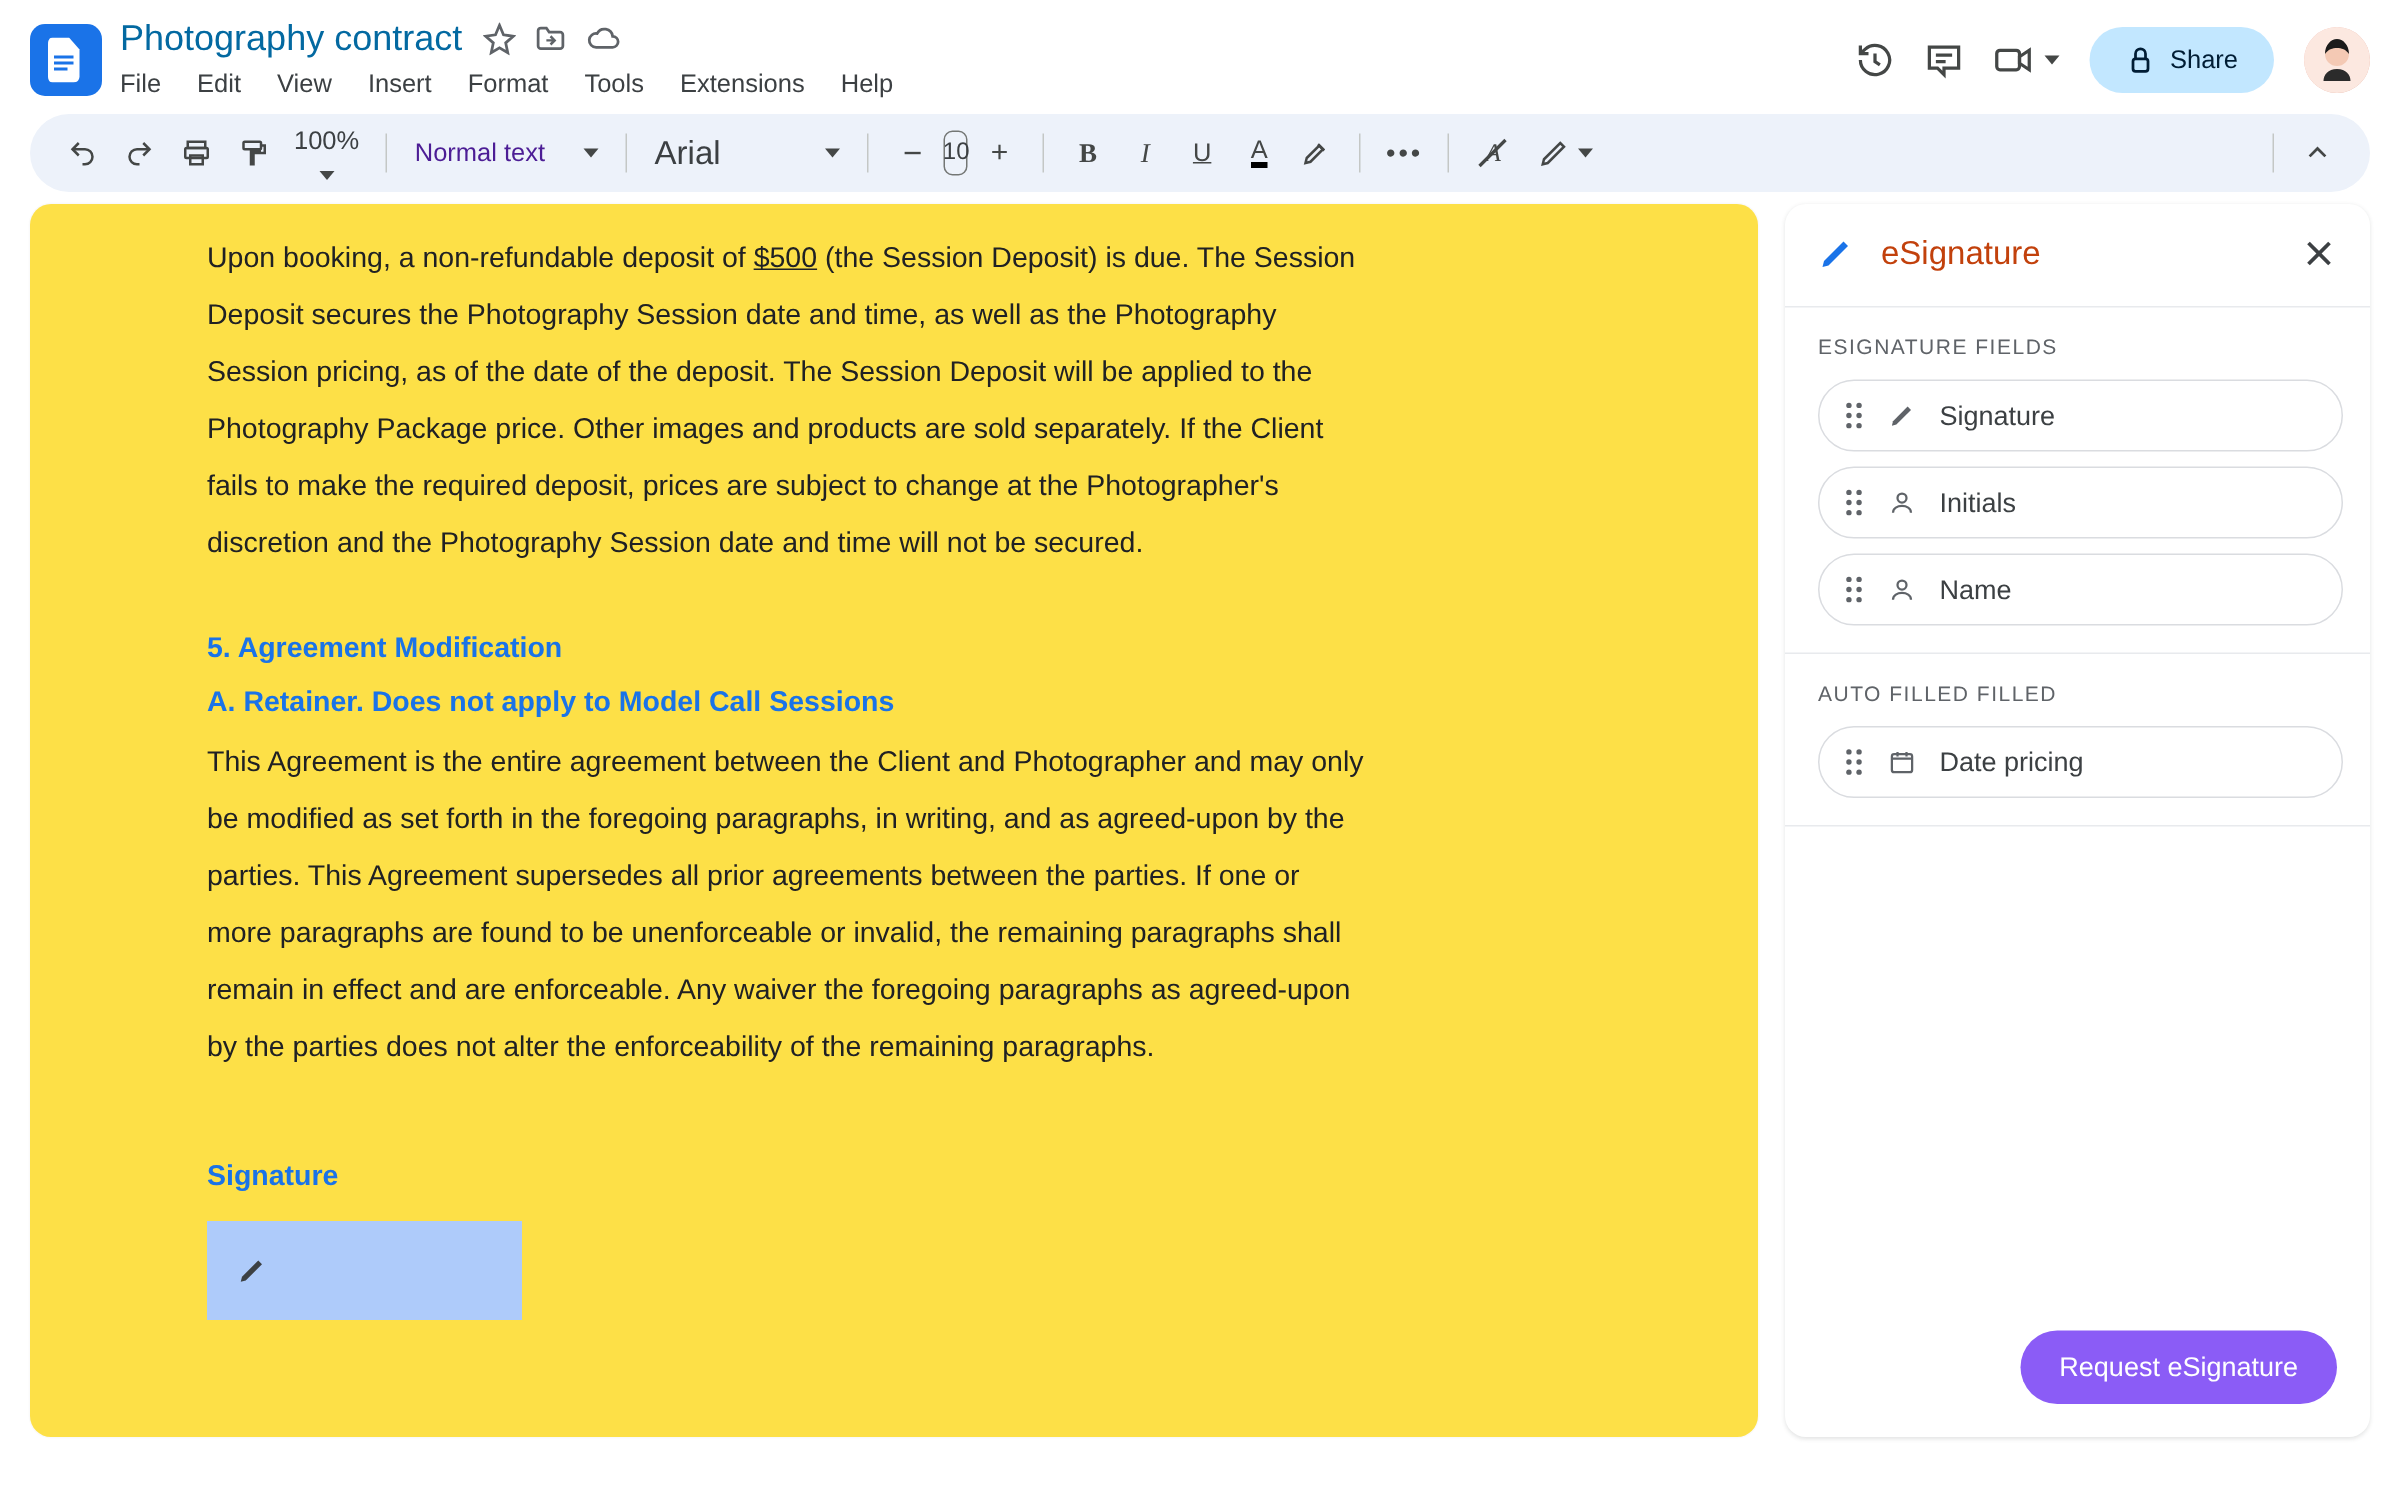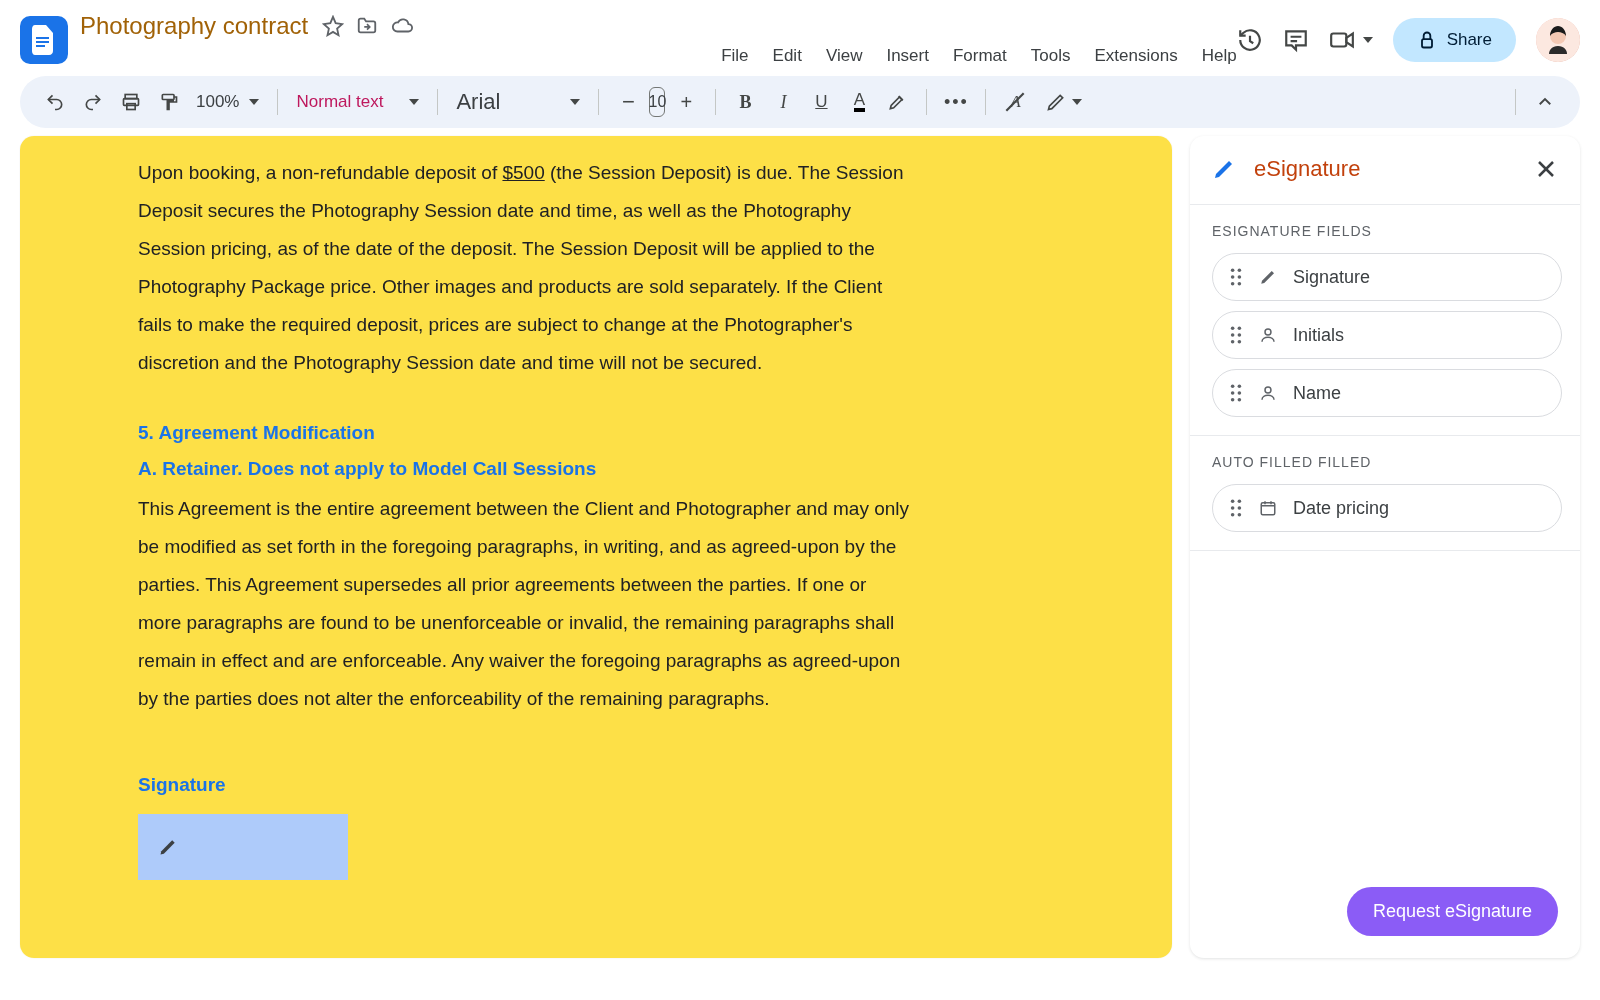--- a/index.html
+++ b/index.html
@@ -5,37 +5,37 @@
   * { box-sizing: border-box; margin: 0; padding: 0; }
   html, body { width:1600px; height:1000px; font-family: "Google Sans", Arial, sans-serif; background:#ffffff; overflow:hidden;}
   body { font-size:16px; color:#202124; }
 
   
   .titlebar { display:flex; align-items:flex-start; padding:12px 20px 0 20px; }
   .docs-logo { width:48px; height:48px; border-radius:10px; background:#1a73e8; display:flex; align-items:center; justify-content:center; margin-right:12px; margin-top:4px;}
   .docs-logo svg { width:24px; height:30px; fill:#fff;}
   .title-col { display:flex; flex-direction:column; flex:1; }
   .title-row { display:flex; align-items:center; gap:14px; }
-  .doc-title { font-size:24px; color:#a16207; letter-spacing:0; font-weight:400;}
+  .doc-title { font-size:24px; color:#0369a1; letter-spacing:0; font-weight:400;}
   .title-icons { display:flex; gap:12px; align-items:center; color:#5f6368;}
-  .menu-row { display:flex; gap:24px; margin-top:6px;justify-content:flex-end; }
+  .menu-row { display:flex; gap:24px; margin-top:6px; }
   .menu-row span { font-size:17px; color:#3c4043; cursor:pointer;}
   .titlebar-right { display:flex; align-items:center; gap:20px; margin-left:auto; padding-top:6px;}
   .titlebar-right .ticon { color:#444746; display:flex; align-items:center;}
   .share-btn { display:flex; align-items:center; gap:10px; background:#c2e7ff; border-radius:30px; padding:12px 24px; font-size:17px; color:#001d35; font-weight:500; cursor:pointer;}
   .avatar { width:44px; height:44px; border-radius:50%; background: linear-gradient(135deg,#f8d0c8,#e7b8a8); display:flex; align-items:center; justify-content:center; overflow:hidden;}
   .avatar svg { width:44px; height:44px; }
 
   
   .toolbar-wrap { padding: 10px 20px 0 20px;}
   .toolbar { background:#edf2fa; border-radius:30px; height:52px; display:flex; align-items:center; padding:0 18px; gap:4px; }
   .tbtn { width:34px; height:34px; display:flex; align-items:center; justify-content:center; color:#444746; border-radius:6px; cursor:pointer;}
   .tsep { width:1px; height:26px; background:#c4c7c5; margin:0 8px;}
-  .zoom-sel { display:flex; align-items:center; gap:10px; font-size:17px; color:#3c4043; padding:0 6px; cursor:pointer;}
-  .style-sel { display:flex; align-items:center; gap:26px; font-size:17px; color:#be185d; padding:0 6px; cursor:pointer;}
+  .zoom-sel { display:flex; align-items:center; gap:10px; font-size:17px; color:#3c4043; padding:0 6px; cursor:pointer;flex-direction:column;}
+  .style-sel { display:flex; align-items:center; gap:26px; font-size:17px; color:#4c1d95; padding:0 6px; cursor:pointer;}
   .font-sel  { display:flex; align-items:center; gap:70px; font-size:22px; color:#3c4043; padding:0 6px; cursor:pointer;}
   .fsz-box   { border:1.5px solid #747775; border-radius:6px; width:16px; height:30px; display:flex; align-items:center; justify-content:center; font-size:16px; color:#3c4043;}
   .caret { width:0; height:0; border-left:5px solid transparent; border-right:5px solid transparent; border-top:6px solid #444746;}
   .underline-A { display:inline-block; border-bottom:4px solid #000; line-height:14px; padding-bottom:1px;}
   .tool-right { margin-left:auto; display:flex; align-items:center; gap:4px;}
 
   
   .body { display:flex; height: calc(1000px - 150px); padding: 8px 20px 20px 20px; gap:18px;}
   .doc-area { flex:1; position:relative; }
   .page { background:#fde047; border-radius:14px; width:100%; height:100%; box-shadow: 0 0 0 1px rgba(0,0,0,0.02); padding: 18px 260px 30px 118px; font-family: Arial, sans-serif; overflow:hidden;}

